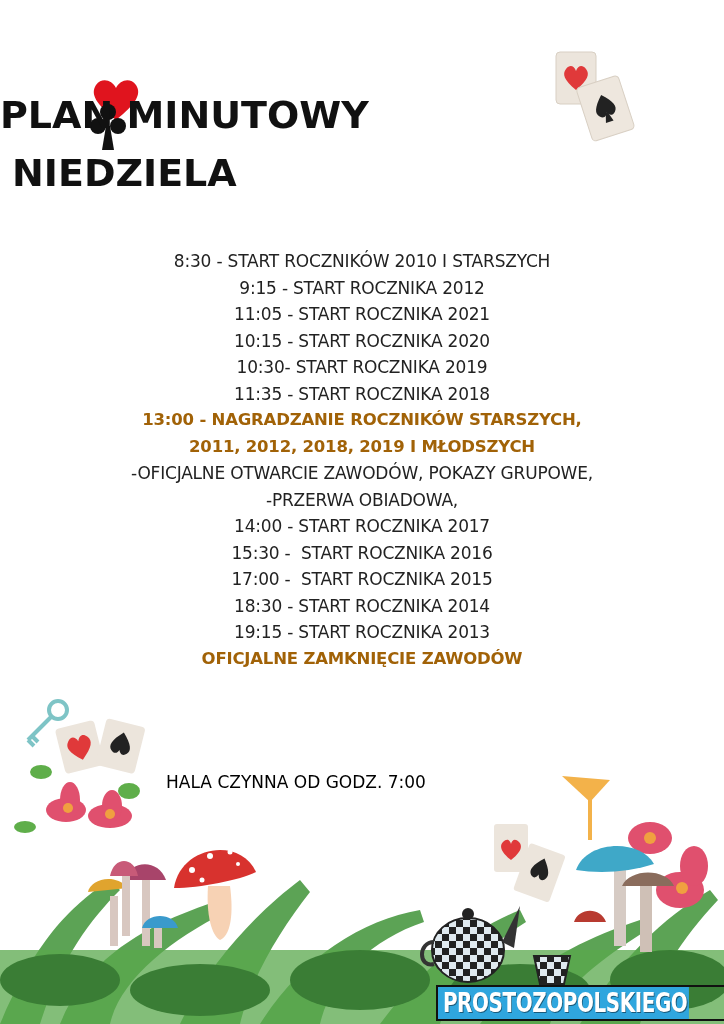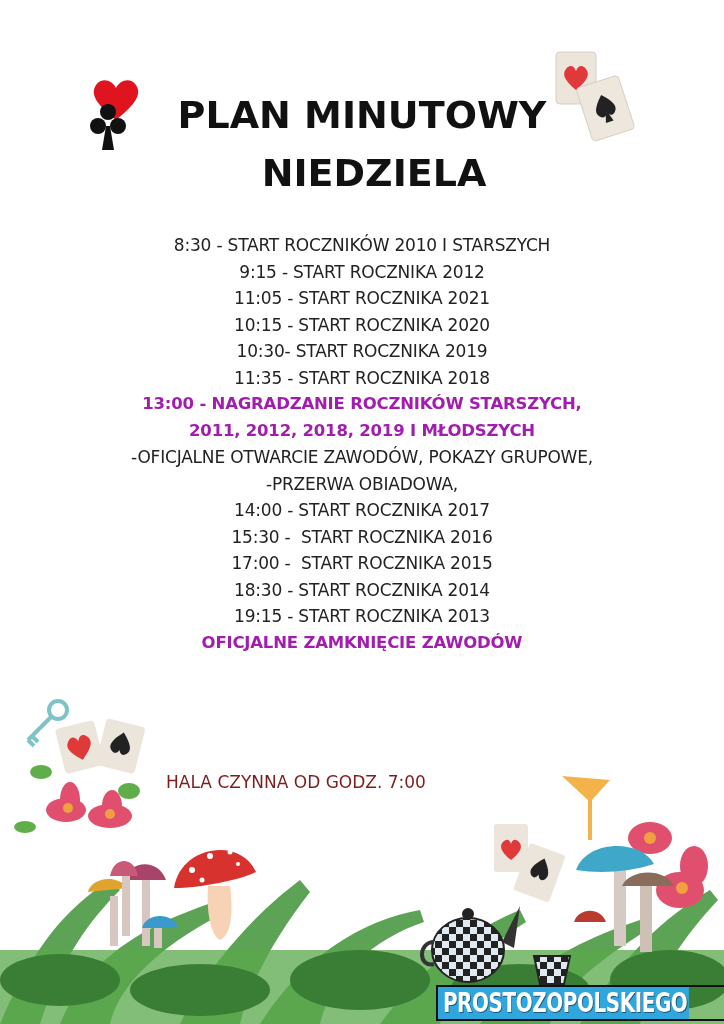--- a/index.html
+++ b/index.html
@@ -2,37 +2,37 @@
 <html><head>
 <meta charset="utf-8">
 <style>
   html, body { margin: 0; padding: 0; }
   body {
     width: 724px; height: 1024px; position: relative; overflow: hidden;
     background: #ffffff;
     font-family: "DejaVu Sans", "Liberation Sans", sans-serif;
   }
   .title {
-    position: absolute; left: 0; width: 724px; text-align: center;
+    position: absolute; left: 0; width: 724px; 
     font-family: "DejaVu Sans", sans-serif; font-weight: bold;
     font-size: 38px; color: #111; line-height: 1;
   }
   .title.l1 { top: 96px; }
   .title.l2 { top: 154px; margin-left: 12px; }
   .schedule {
-    position: absolute; top: 232px; left: 0; width: 724px; text-align: center;
+    position: absolute; top: 248px; left: 0; width: 724px; text-align: center;
   }
   .row {
     height: 26.5px; line-height: 26.5px; font-size: 17px; color: #222;
     white-space: pre; letter-spacing: -0.2px;
   }
-  .row.hl { color: #a21caf; font-weight: bold; font-size: 16.5px; }
+  .row.hl { color: #a16207; font-weight: bold; font-size: 16.5px; }
   .footer-note {
     position: absolute; top: 772px; left: 0; width: 592px; text-align: center;
-    font-size: 17px; color: #7f1d1d;
+    font-size: 17px; color: #000000;
   }
   .deco { position: absolute; }
   .brand {
     position: absolute; left: 436px; top: 985px; height: 36px;
     display: flex; border: 2px solid #111; box-sizing: border-box;
     font-family: "DejaVu Sans Condensed", "Liberation Sans Narrow", "Liberation Sans", sans-serif;
     font-weight: bold; font-size: 27px; letter-spacing: -0.5px;
   }
   .brand .main { background: #2fa6de; color: #fff; padding: 0 2px 0 6px; line-height: 32px;
     text-shadow: 1px 1px 0 #1a5a7a; transform: scaleX(0.82); transform-origin: left; }

